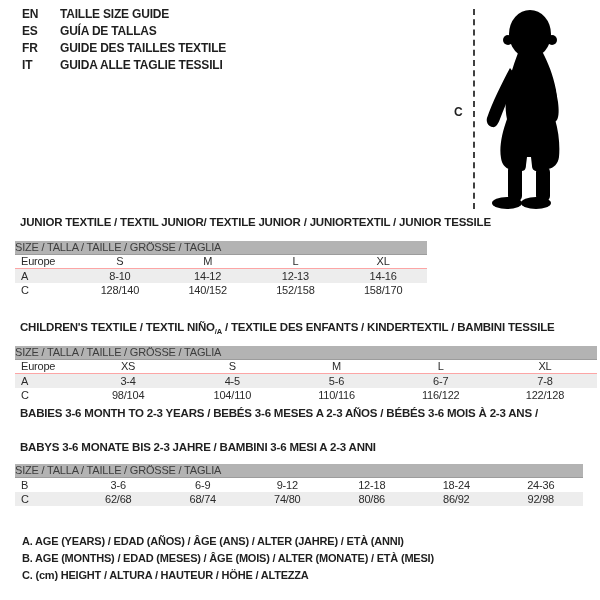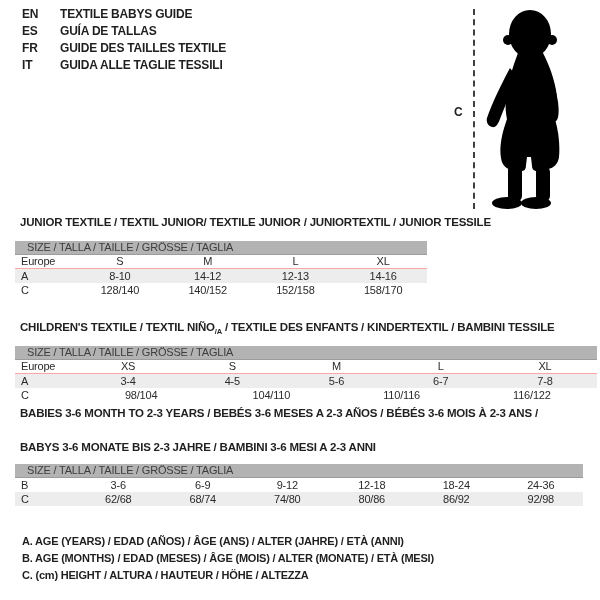--- a/index.html
+++ b/index.html
@@ -22,40 +22,40 @@
   .baby-svg { position:absolute; left:31px; top:0; width:94px; height:201px; }
   
   .table-title { position:absolute; left:20px; height:14px; line-height:14px;
                  font-size:11.5px; font-weight:bold; letter-spacing:-0.2px;
                  white-space:nowrap; }
   .table-title sub { font-size:7.5px; letter-spacing:-0.2px; }
   
   .size-table { position:absolute; left:15px; font-size:11px; letter-spacing:-0.2px; }
   .bar { height:14px; line-height:13px; box-sizing:border-box;
          background:var(--header-bar-bg,#b3b3b3); color:#3d3d3d;
-         padding-left:12px; border-bottom:1px solid #9c9c9c; white-space:nowrap; }
+         padding-left:0; border-bottom:1px solid #9c9c9c; white-space:nowrap; }
   .row { display:flex; height:14px; line-height:14px; box-sizing:border-box; }
   .row.head { border-bottom:1px solid #fca5a5; line-height:13px; }
   .row.alt { background:var(--row-alt-bg,#ededed); }
   .cell { flex:1; text-align:center; color:#2b2b2b; white-space:nowrap; }
   .cell.label { flex:0 0 55px; text-align:left; padding-left:6px; color:#2b2b2b; }
   
   .footnotes { position:absolute; left:22px; top:533px; }
   .footnote { height:17px; line-height:17px; font-weight:bold; font-size:11px;
               letter-spacing:-0.2px; white-space:nowrap; }
 </style>
 </head>
 <body>
 
 <div class="page">
 
   <div class="lang-block">
     <div class="lang-row">
       <span class="lang-code">EN</span>
-      <span class="lang-label">TEXTILE BABYS GUIDE</span>
+      <span class="lang-label">TAILLE SIZE GUIDE</span>
     </div>
     <div class="lang-row">
       <span class="lang-code">ES</span>
       <span class="lang-label">GUÍA DE TALLAS</span>
     </div>
     <div class="lang-row">
       <span class="lang-code">FR</span>
       <span class="lang-label">GUIDE DES TAILLES TEXTILE</span>
     </div>
     <div class="lang-row">
@@ -130,20 +130,21 @@
       <span class="cell">5-6</span>
       <span class="cell">6-7</span>
       <span class="cell">7-8</span>
     </div>
     <div class="row">
       <span class="cell label">C</span>
       <span class="cell">98/104</span>
       <span class="cell">104/110</span>
       <span class="cell">110/116</span>
       <span class="cell">116/122</span>
+      <span class="cell">122/128</span>
     </div>
   </div>
 
   <div class="table-title" style="top:406px">BABIES 3-6 MONTH TO 2-3 YEARS / BEBÉS 3-6 MESES A 2-3 AÑOS / BÉBÉS 3-6 MOIS À 2-3 ANS /</div>
   <div class="table-title" style="top:440px">BABYS 3-6 MONATE BIS 2-3 JAHRE / BAMBINI 3-6 MESI A 2-3 ANNI</div>
   <div class="size-table" style="top:464px;width:568px">
     <div class="bar">SIZE / TALLA / TAILLE / GRÖSSE / TAGLIA</div>
     <div class="row">
       <span class="cell label">B</span>
       <span class="cell">3-6</span>

